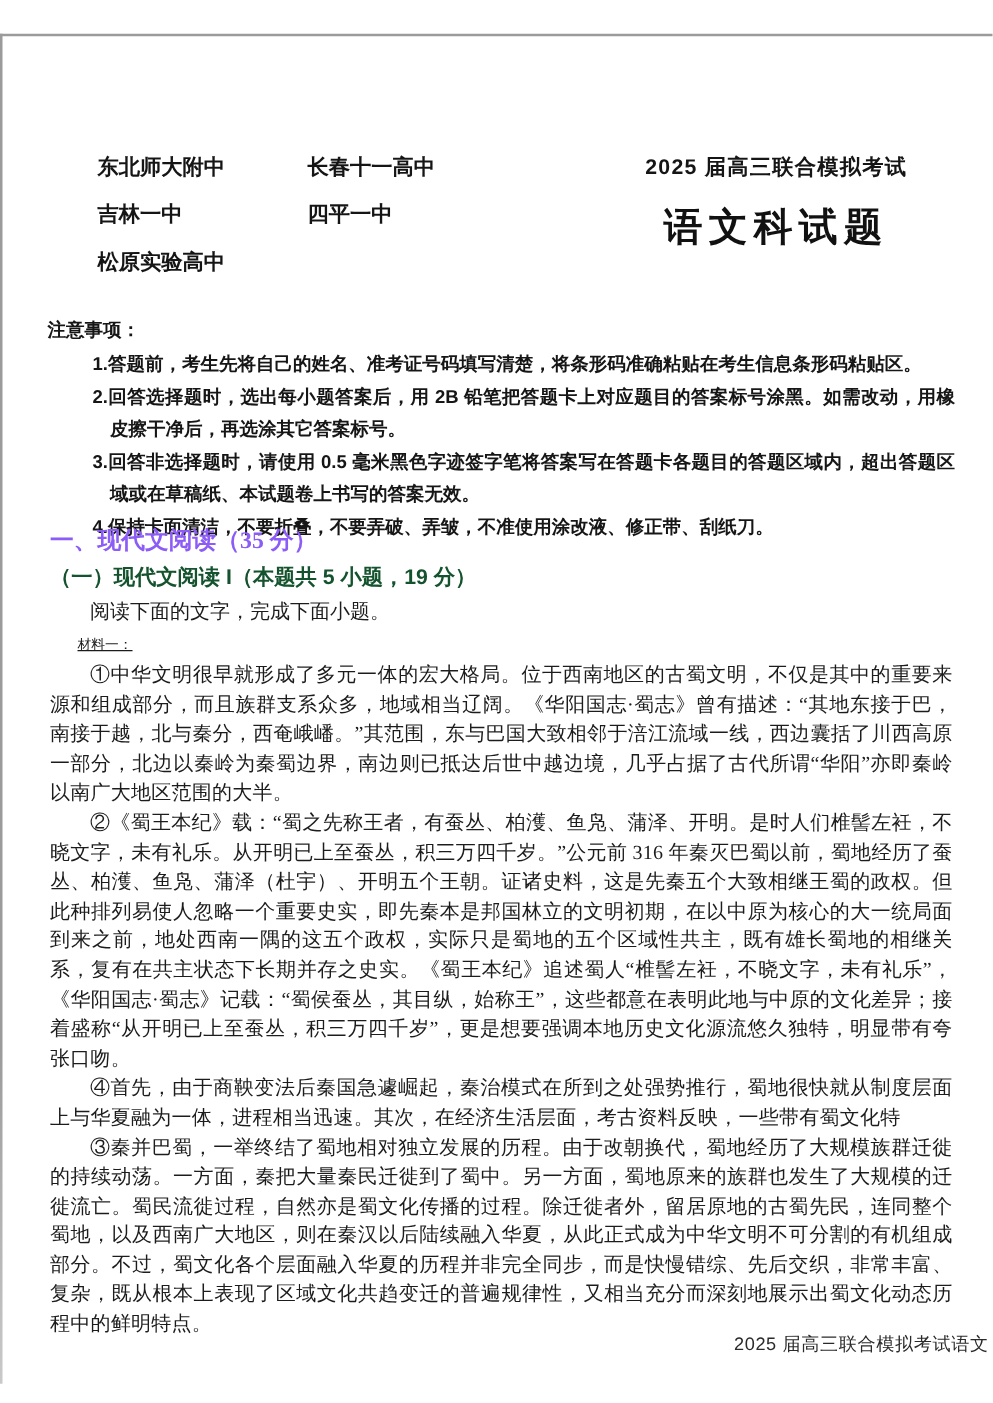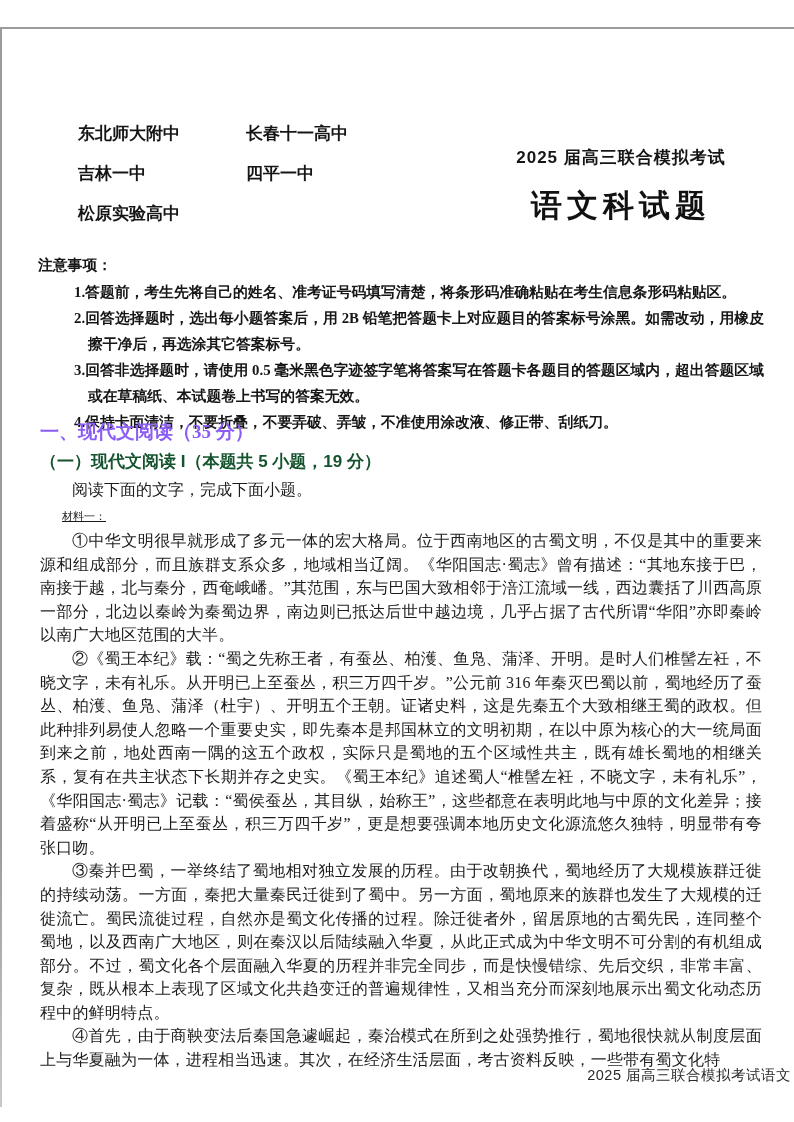--- a/index.html
+++ b/index.html
@@ -29,31 +29,31 @@
   .schools {
     display: grid;
     grid-template-columns: 168px 180px;
     row-gap: 15px;
     font-family: "Liberation Sans", "DejaVu Sans", sans-serif;
     font-weight: bold; font-size: 17px; color: #151515;
   }
   .exam-head { margin-left: 18px; width: 300px; text-align: center; }
   .exam-session {
     font-family: "Liberation Sans", "DejaVu Sans", sans-serif;
-    font-weight: bold; font-size: 17px; letter-spacing: 1px; color: #151515; margin-top: 24px;
+    font-weight: bold; font-size: 17px; letter-spacing: 1px; color: #151515;
   }
   .exam-title {
     margin-top: 16px;
     font-family: "Liberation Sans", "DejaVu Sans", sans-serif;
     font-weight: bold; font-size: 31px; letter-spacing: 5px; color: #111;
   }
 
   
   .notice { position: absolute; left: 38px; top: 252px; width: 726px;
-    font-family: Liberation Serif, serif;
+    font-family: Liberation Sans, sans-serif;
     font-weight: bold; font-size: 14.8px; line-height: 26px; color: #161616; }
   .notice-heading { margin-bottom: 1px; }
   .notice-item { padding-left: 50px; text-indent: -14px; text-align: justify; }
 
   
   .main { position: absolute; left: 40px; top: 419px; width: 722px; color: #1c1c1c; }
   .sec-heading {
     font-family: Liberation Serif, serif;
     font-weight: bold; font-size: 19px; color: #8b5cf6; margin: 0 0 5px 0;
   }
@@ -107,19 +107,19 @@
     <div class="notice-item">4.保持卡面清洁，不要折叠，不要弄破、弄皱，不准使用涂改液、修正带、刮纸刀。</div>
   </div>
 
   <div class="main">
     <div class="sec-heading">一、现代文阅读（35 分）</div>
     <div class="sub-heading">（一）现代文阅读 I（本题共 5 小题，19 分）</div>
     <div class="instruction">阅读下面的文字，完成下面小题。</div>
     <div class="material-label">材料一：</div>
     <p class="body-par">①中华文明很早就形成了多元一体的宏大格局。位于西南地区的古蜀文明，不仅是其中的重要来源和组成部分，而且族群支系众多，地域相当辽阔。《华阳国志·蜀志》曾有描述：“其地东接于巴，南接于越，北与秦分，西奄峨嶓。”其范围，东与巴国大致相邻于涪江流域一线，西边囊括了川西高原一部分，北边以秦岭为秦蜀边界，南边则已抵达后世中越边境，几乎占据了古代所谓“华阳”亦即秦岭以南广大地区范围的大半。</p>
     <p class="body-par">②《蜀王本纪》载：“蜀之先称王者，有蚕丛、柏濩、鱼凫、蒲泽、开明。是时人们椎髻左衽，不晓文字，未有礼乐。从开明已上至蚕丛，积三万四千岁。”公元前 316 年秦灭巴蜀以前，蜀地经历了蚕丛、柏濩、鱼凫、蒲泽（杜宇）、开明五个王朝。证诸史料，这是先秦五个大致相继王蜀的政权。但此种排列易使人忽略一个重要史实，即先秦本是邦国林立的文明初期，在以中原为核心的大一统局面到来之前，地处西南一隅的这五个政权，实际只是蜀地的五个区域性共主，既有雄长蜀地的相继关系，复有在共主状态下长期并存之史实。《蜀王本纪》追述蜀人“椎髻左衽，不晓文字，未有礼乐”，《华阳国志·蜀志》记载：“蜀侯蚕丛，其目纵，始称王”，这些都意在表明此地与中原的文化差异；接着盛称“从开明已上至蚕丛，积三万四千岁”，更是想要强调本地历史文化源流悠久独特，明显带有夸张口吻。</p>
+    <p class="body-par">④首先，由于商鞅变法后秦国急遽崛起，秦治模式在所到之处强势推行，蜀地很快就从制度层面上与华夏融为一体，进程相当迅速。其次，在经济生活层面，考古资料反映，一些带有蜀文化特</p>
     <p class="body-par">③秦并巴蜀，一举终结了蜀地相对独立发展的历程。由于改朝换代，蜀地经历了大规模族群迁徙的持续动荡。一方面，秦把大量秦民迁徙到了蜀中。另一方面，蜀地原来的族群也发生了大规模的迁徙流亡。蜀民流徙过程，自然亦是蜀文化传播的过程。除迁徙者外，留居原地的古蜀先民，连同整个蜀地，以及西南广大地区，则在秦汉以后陆续融入华夏，从此正式成为中华文明不可分割的有机组成部分。不过，蜀文化各个层面融入华夏的历程并非完全同步，而是快慢错综、先后交织，非常丰富、复杂，既从根本上表现了区域文化共趋变迁的普遍规律性，又相当充分而深刻地展示出蜀文化动态历程中的鲜明特点。</p>
-    <p class="body-par">④首先，由于商鞅变法后秦国急遽崛起，秦治模式在所到之处强势推行，蜀地很快就从制度层面上与华夏融为一体，进程相当迅速。其次，在经济生活层面，考古资料反映，一些带有蜀文化特</p>
   </div>
 
   <div class="footer">2025 届高三联合模拟考试语文</div>
 
 </div>
 
 </body></html>

